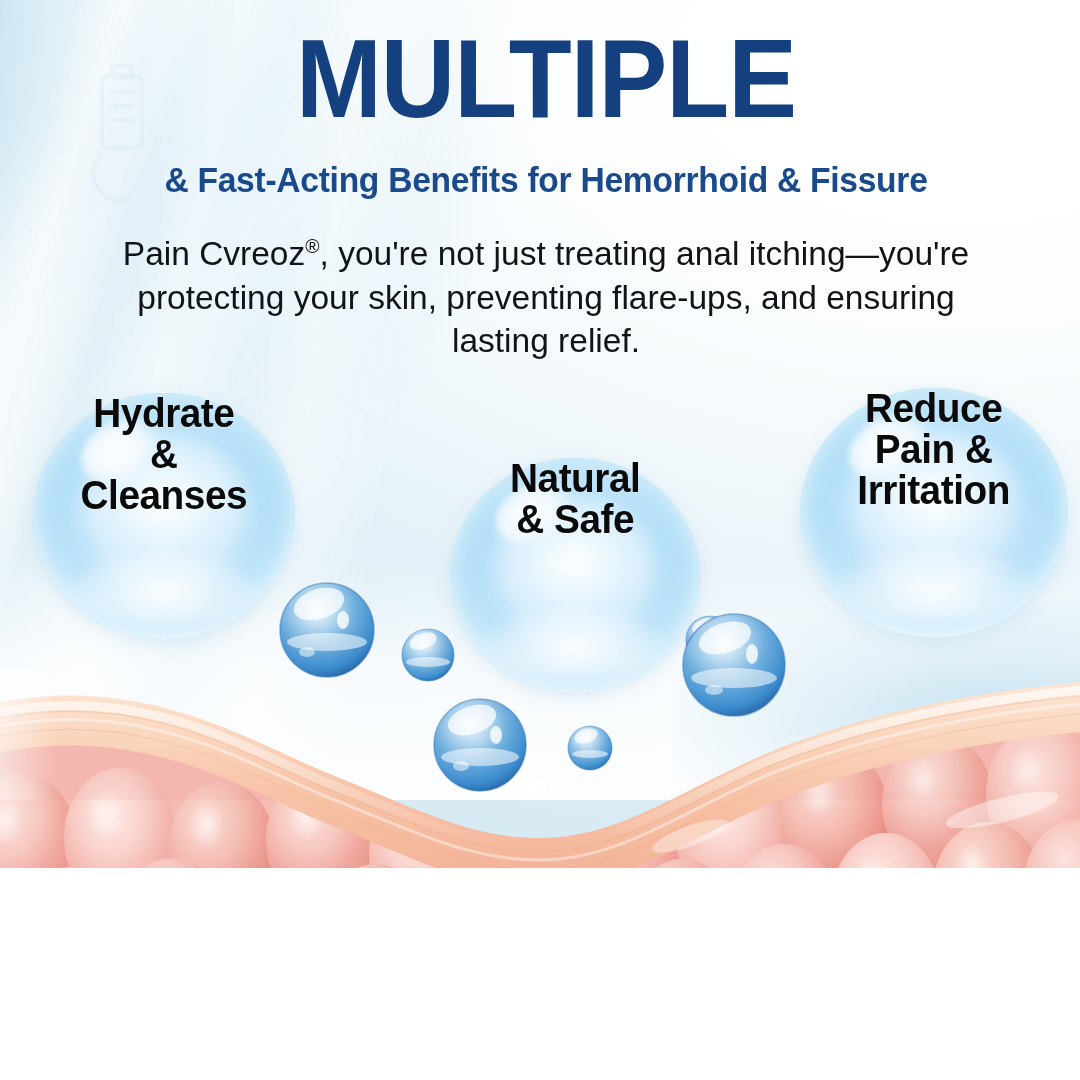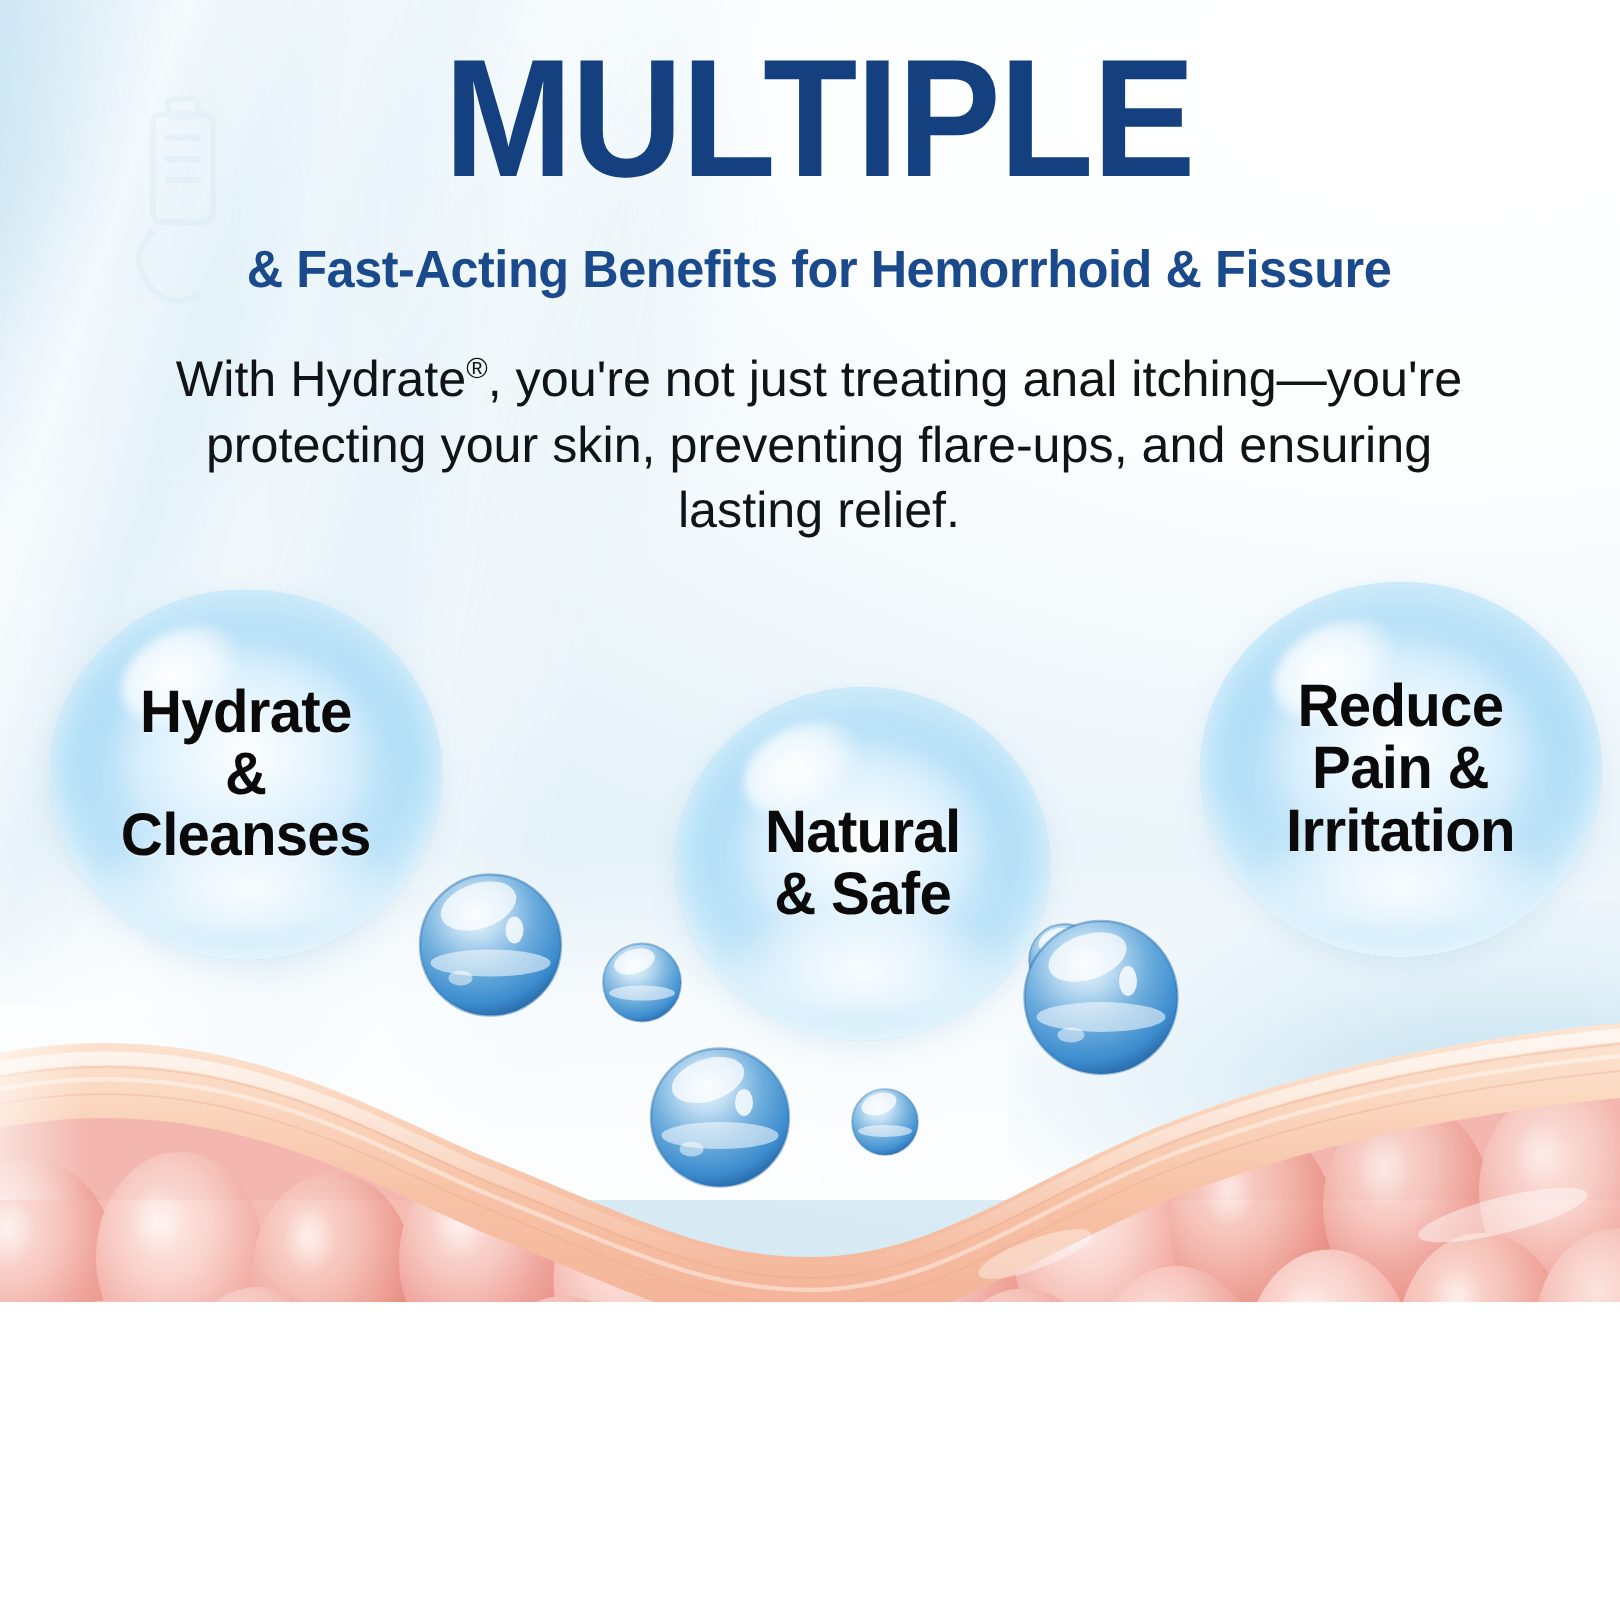--- a/index.html
+++ b/index.html
@@ -98,21 +98,21 @@
     font-size: .58em;
     vertical-align: super;
     line-height: 0;
   }
 
   
   .bubble {
     position: absolute;
     border-radius: 50%;
     display: flex;
-    align-items: center;
+    align-items: flex-start;
     justify-content: center;
     background:
       radial-gradient(ellipse 46% 40% at 50% 44%, rgba(255,255,255,.92) 0%, rgba(240,250,255,.55) 42%, rgba(255,255,255,0) 74%),
       radial-gradient(circle at 50% 50%, #ddf1fc 0%, #cfeafb 38%, #aadcf7 62%, #76c8f2 82%, #45b4ec 94%, #63c0ef 100%);
     box-shadow:
       inset 0 -16px 34px rgba(255,255,255,.85),
       inset 0 12px 26px rgba(255,255,255,.5),
       0 4px 18px rgba(120,180,215,.18);
   }
   .bubble::before {
@@ -191,21 +191,21 @@
     </g>
   </svg>
 
   <div class="bg-lowerglow"></div>
   <div class="bg-skyright"></div>
 
   <div class="title">MULTIPLE</div>
 
   <div class="subtitle">&amp; Fast-Acting Benefits for Hemorrhoid &amp; Fissure</div>
 
-  <div class="body-copy"><span>With Hydrate</span><sup>®</sup><span>, you're not just treating anal itching—you're protecting your skin, preventing flare-ups, and ensuring lasting relief.</span></div>
+  <div class="body-copy"><span>Pain Cvreoz</span><sup>®</sup><span>, you're not just treating anal itching—you're protecting your skin, preventing flare-ups, and ensuring lasting relief.</span></div>
 
   <div class="bubble" id="bubble-hydrate">
     <div class="bubble-label">Hydrate
 &amp;
 Cleanses</div>
   </div>
 
   <div class="bubble" id="bubble-reduce">
     <div class="bubble-label">Reduce
 Pain &amp;

